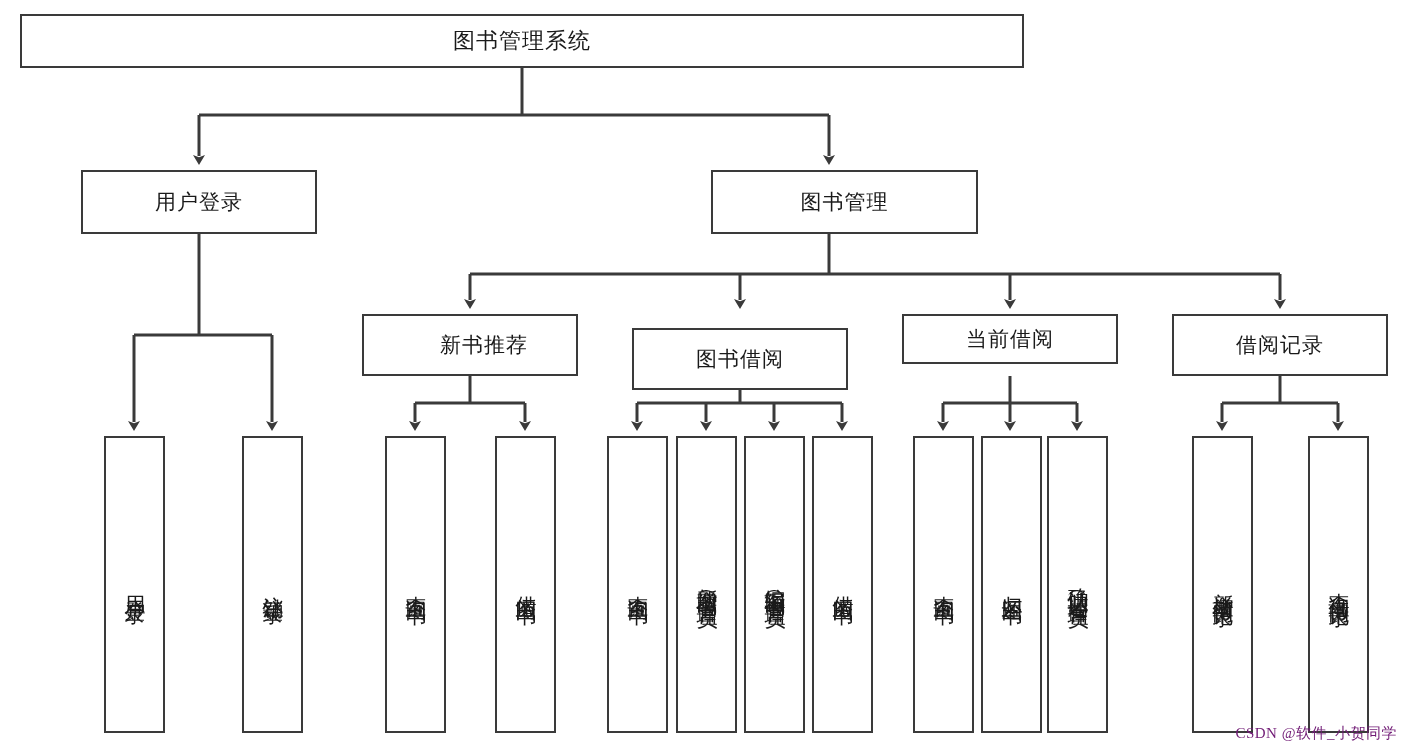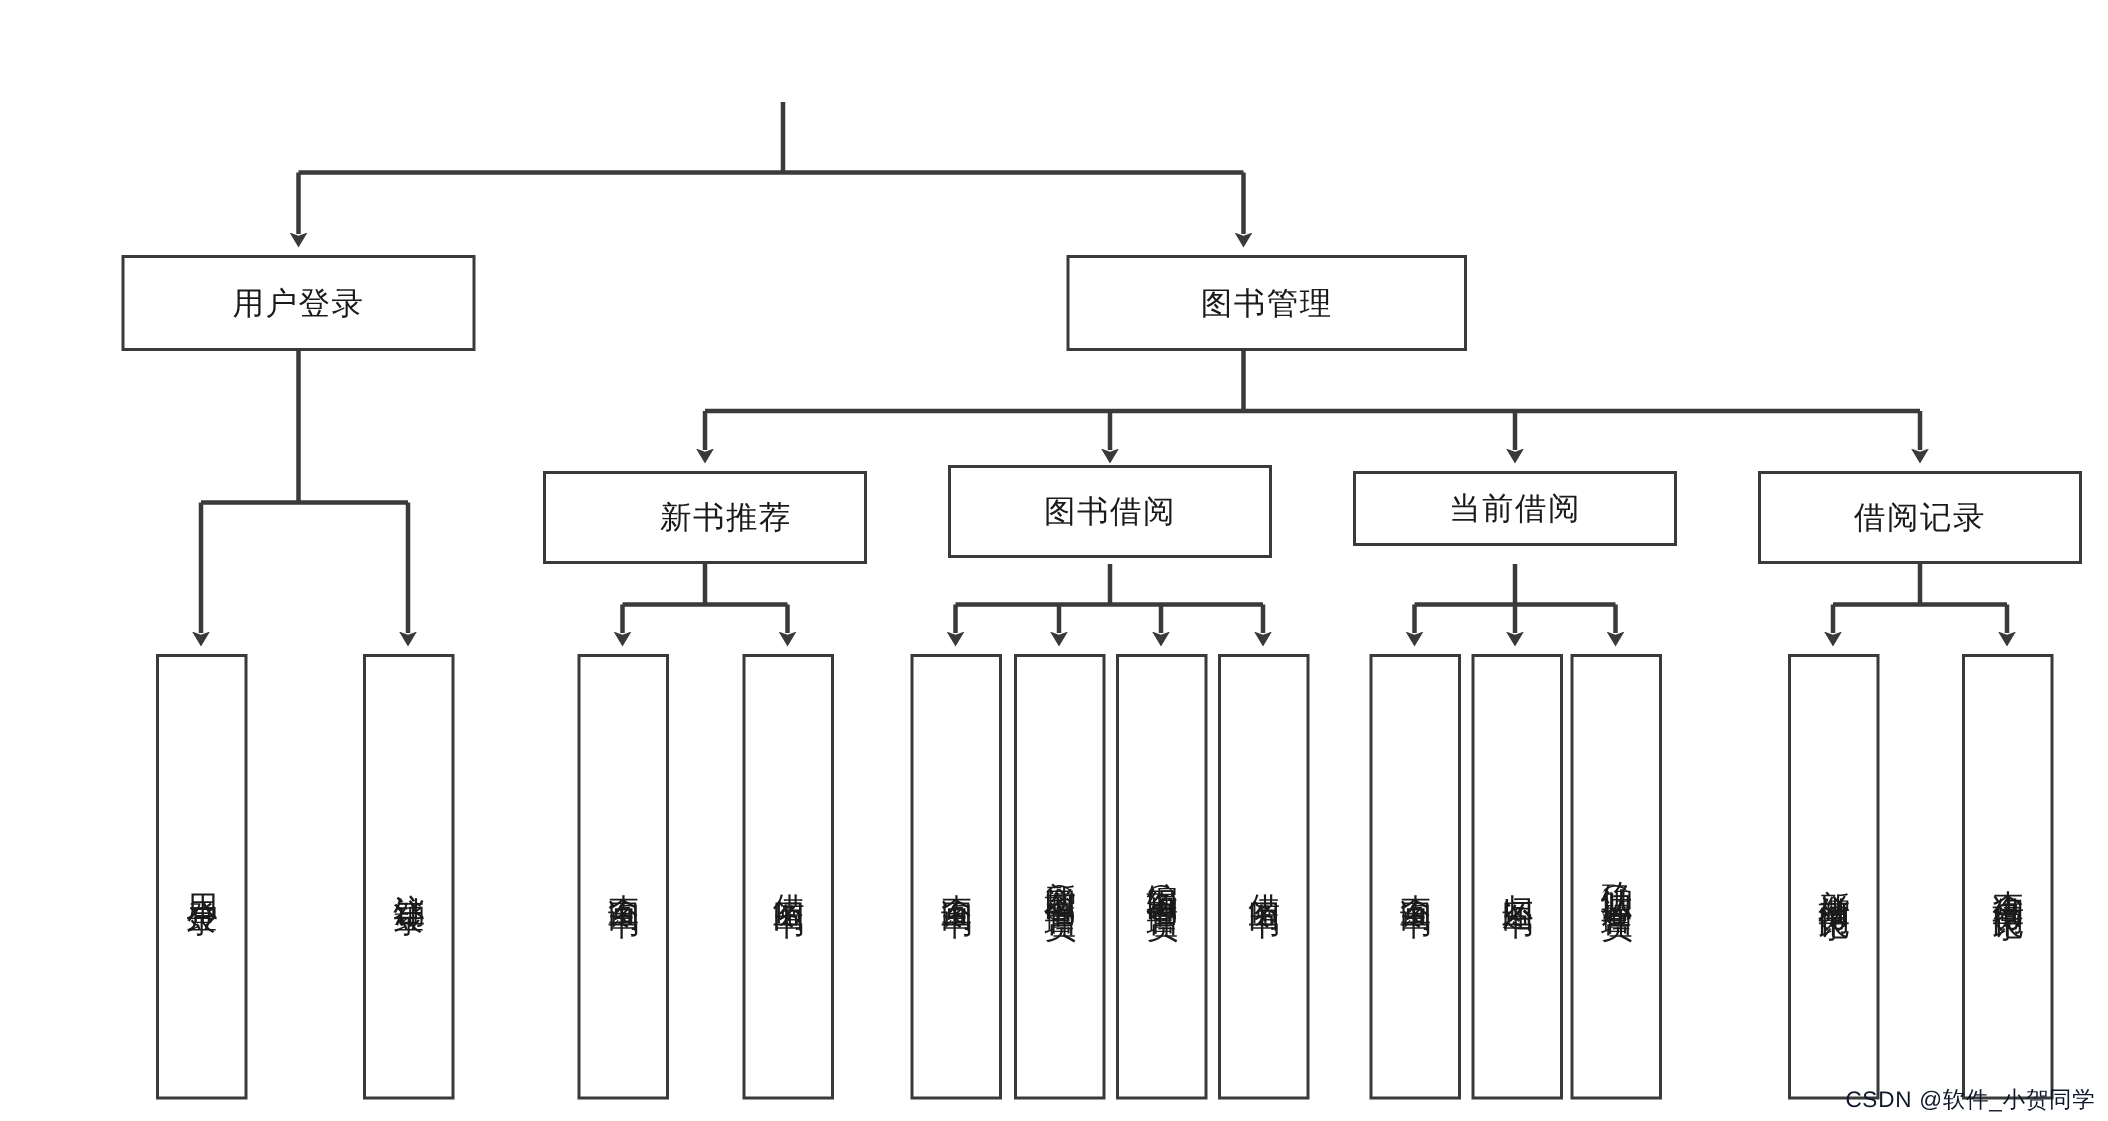--- a/index.html
+++ b/index.html
@@ -49,24 +49,24 @@
     max-height:272px;
   }
   .node.root .node-label{font-size:22px;}
   .node.level2 .node-label{font-size:21px;}
   .node.level3 .node-label{font-size:21px;}
   #watermark{
     position:absolute;
     right:8px;
     bottom:4px;
     font-size:15px;
-    color:#0f172a;
+    color:#701a75;
     letter-spacing:0.5px;
     white-space:nowrap;
-    font-family:Liberation Sans, sans-serif;
+    font-family:Liberation Serif, serif;
   }
 </style>
 </head>
 <body>
 
 <div id="diagram-root">
 
   <svg id="edge-layer" viewBox="0 0 1405 747" width="1405" height="747" xmlns="http://www.w3.org/2000/svg">
     <defs>
       <marker id="arrow" markerWidth="10" markerHeight="12" refX="1" refY="6" orient="auto" markerUnits="userSpaceOnUse">
@@ -110,32 +110,35 @@
       <path d="M1010,403 L1010,422" marker-end="url(#arrow)"></path>
       <path d="M1077,403 L1077,422" marker-end="url(#arrow)"></path>
 
       <path d="M1280,376 L1280,403"></path>
       <path d="M1222,403 L1338,403"></path>
       <path d="M1222,403 L1222,422" marker-end="url(#arrow)"></path>
       <path d="M1338,403 L1338,422" marker-end="url(#arrow)"></path>
     </g>
   </svg>
 
+  <div class="node root" style="left:20px; top:14px; width:1004px; height:54px;">
+    <span class="node-label">图书管理系统</span>
+  </div>
 
   <div class="node level2" style="left:81px; top:170px; width:236px; height:64px;">
     <span class="node-label">用户登录</span>
   </div>
   <div class="node level2" style="left:711px; top:170px; width:267px; height:64px;">
     <span class="node-label">图书管理</span>
   </div>
 
   <div class="node level3" style="left:362px; top:314px; width:216px; height:62px;padding-left:28px;">
     <span class="node-label">新书推荐</span>
   </div>
-  <div class="node level3" style="left:632px; top:310px; width:216px; height:62px;">
+  <div class="node level3" style="left:632px; top:328px; width:216px; height:62px;">
     <span class="node-label">图书借阅</span>
   </div>
   <div class="node level3" style="left:902px; top:314px; width:216px; height:50px;">
     <span class="node-label">当前借阅</span>
   </div>
   <div class="node level3" style="left:1172px; top:314px; width:216px; height:62px;text-align:center;">
     <span class="node-label">借阅记录</span>
   </div>
 
   <div class="node vertical" style="left:104px; top:436px; width:61px; height:297px;">

